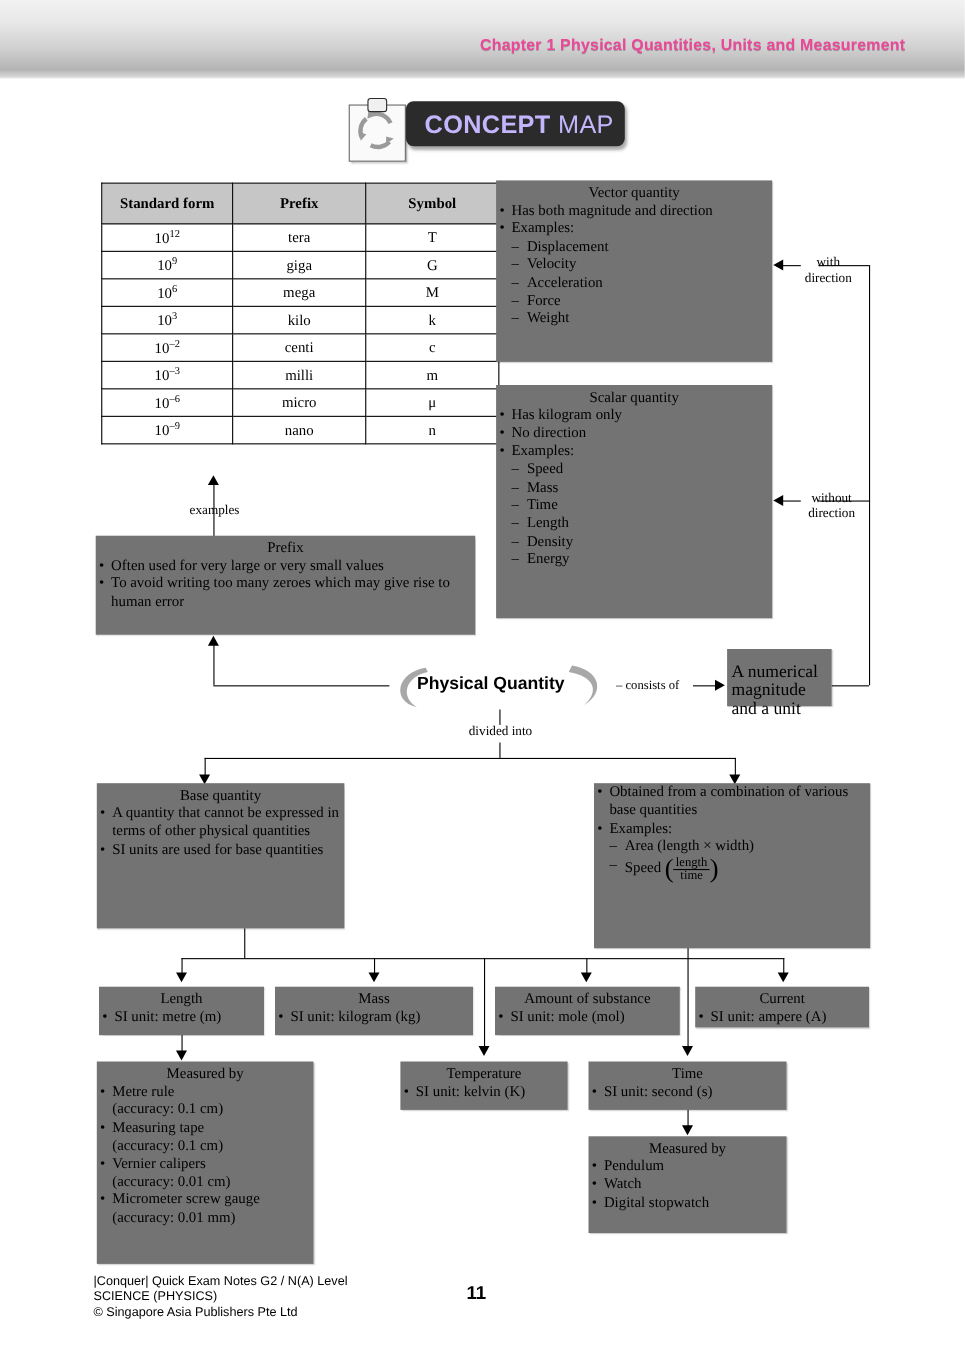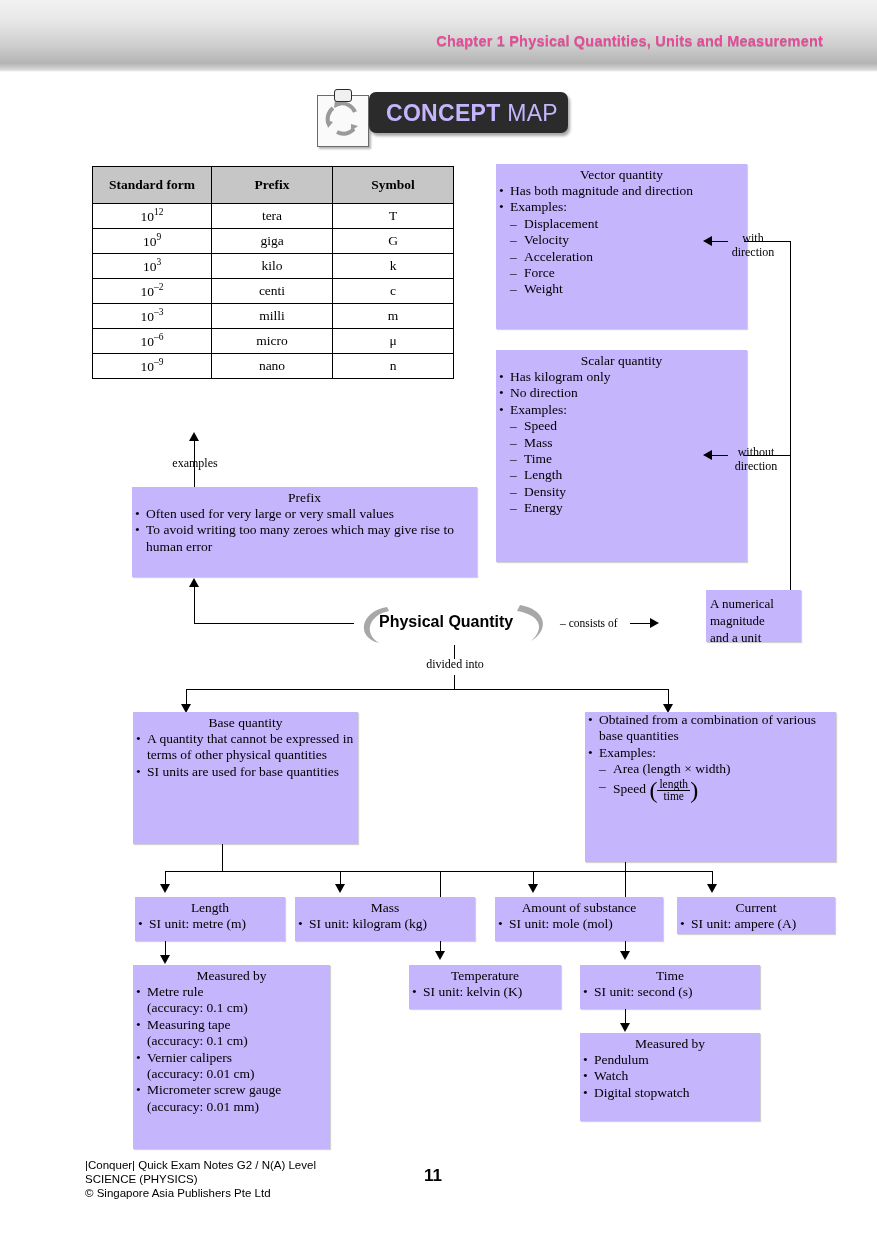--- a/index.html
+++ b/index.html
@@ -24,21 +24,21 @@
        color:#c4b5fd;white-space:nowrap;letter-spacing:.3px;}
   .banner .plate span b{font-weight:bold;}
   .banner .plate span i{font-style:normal;font-weight:normal;}
   .clip{position:absolute;left:0px;top:0px;width:60px;height:60px;}
   .clip .paper{position:absolute;left:4px;top:8px;width:50px;height:50px;
        background:#fafafa;border:1px solid #6a6a6a;box-shadow:2px 2px 2px rgba(0,0,0,.3);}
   .clip .clamp{position:absolute;left:21px;top:2px;width:16px;height:11px;
        border:1.5px solid #2b2b2b;border-radius:3px;background:#f0f0f0;}
 
   
-  .box{position:absolute;background:#c4b5fd;box-shadow:1px 1px 1px rgba(0,0,0,.18);margin-left:45px;}
+  .box{position:absolute;background:#737373;box-shadow:1px 1px 1px rgba(0,0,0,.18);}
   .box .ttl{text-align:center;font-size:13.5px;line-height:16px;padding-top:3px;}
   .box ul{margin:0;padding:0;list-style:none;}
   .box li{font-size:13.5px;line-height:16.4px;padding-left:14px;position:relative;}
   .box li:before{content:"\2022";position:absolute;left:3px;top:0;}
   .box li.dash{padding-left:28px;}
   .box li.dash:before{content:"\2013";left:14px;}
 
   
   .tbl{position:absolute;left:92px;top:166px;border-collapse:collapse;}
   .tbl td,.tbl th{border:1px solid #000;text-align:center;font-size:13.5px;
@@ -113,20 +113,25 @@
         <td><span>10</span><sup>12</sup></td>
         <td>tera</td>
         <td>T</td>
       </tr>
   <tr>
         <td><span>10</span><sup>9</sup></td>
         <td>giga</td>
         <td>G</td>
       </tr>
   <tr>
+        <td><span>10</span><sup>6</sup></td>
+        <td>mega</td>
+        <td>M</td>
+      </tr>
+  <tr>
         <td><span>10</span><sup>3</sup></td>
         <td>kilo</td>
         <td>k</td>
       </tr>
   <tr>
         <td><span>10</span><sup>–2</sup></td>
         <td>centi</td>
         <td>c</td>
       </tr>
   <tr>
@@ -212,21 +217,21 @@
     <path d="M175 4 C200 8 206 28 186 40 C200 28 196 14 172 10 Z" fill="#a8a8a8"></path>
   </svg>
   <div class="txt">Physical Quantity</div>
 </div>
 
 <div class="lbl" style="left:560px;top:617px;width:84px;text-align:left;font-size:11.5px;">– consists of</div>
 <div class="ln h" style="left:630px;top:623px;width:22px;"></div>
 <div class="arw rt" style="left:650px;top:618px;"></div>
 
 <div class="box" style="left:661px;top:590px;width:95px;height:52px;">
-  <div style="font-size:13px;line-height:17px;padding:5px 0 0 4px;">
+  <div style="font-size:16px;line-height:17px;padding:12px 0 0 4px;">
     <span>A numerical</span><br>
     <span>magnitude</span><br>
     <span>and a unit</span>
   </div>
 </div>
 
 <div class="ln v" style="left:454px;top:645px;height:14px;"></div>
 <div class="lbl" style="left:410px;top:658px;width:90px;">divided into</div>
 <div class="ln v" style="left:454px;top:675px;height:14px;"></div>
 <div class="ln h" style="left:186px;top:689px;width:483px;"></div>

